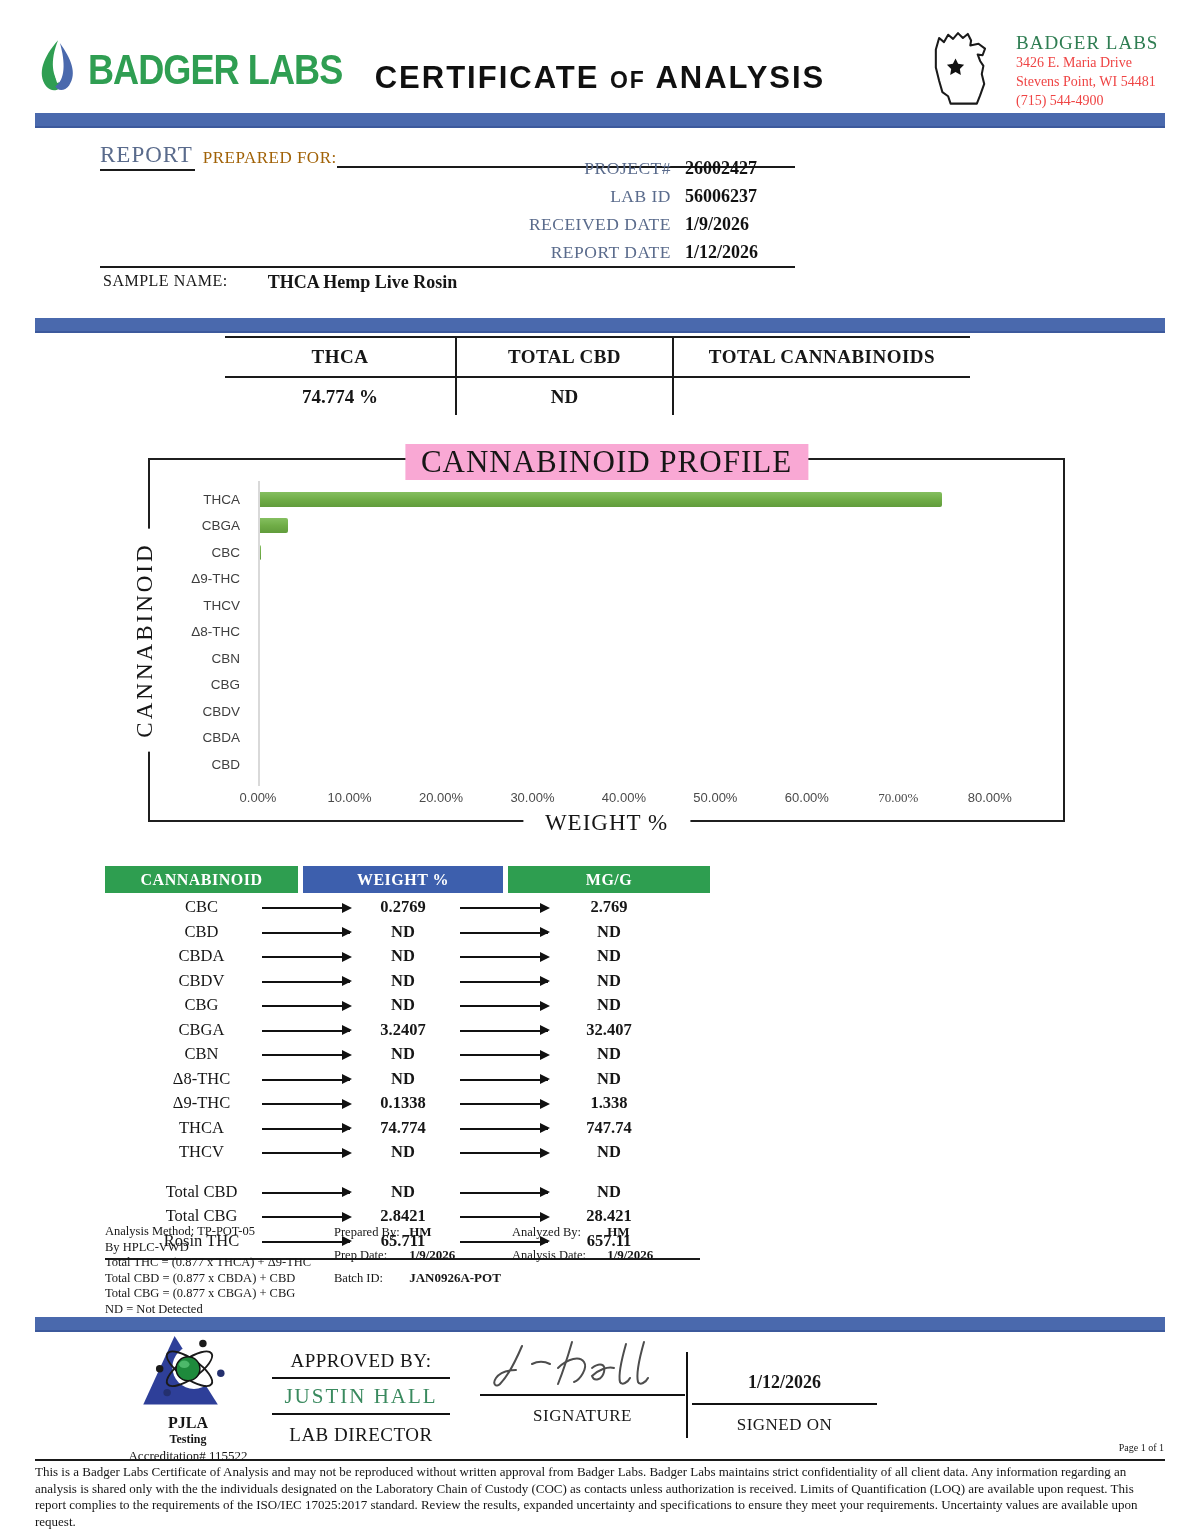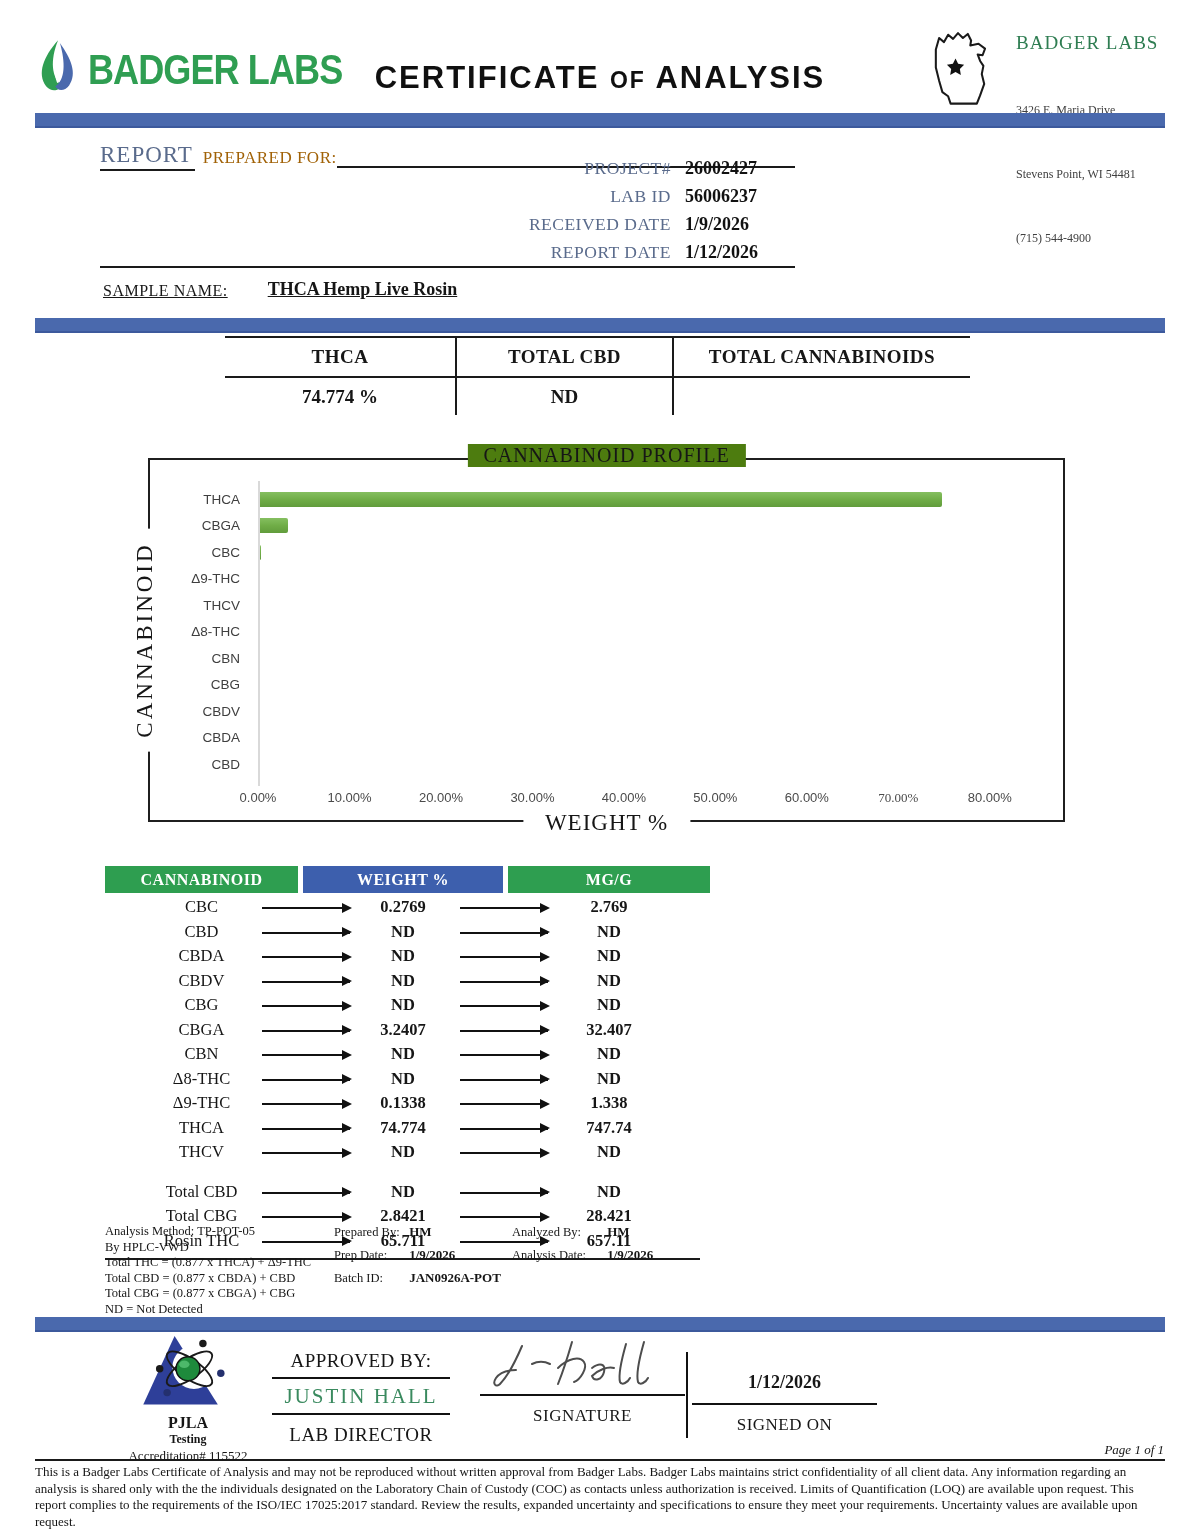--- a/index.html
+++ b/index.html
@@ -10,51 +10,51 @@
   .brand{position:absolute;left:36px;top:38px;display:flex;align-items:center;gap:6px;}
   .brand-name{font-family:"Liberation Sans",sans-serif;font-weight:bold;font-size:38px;
               color:#2f9e52;letter-spacing:-1px;transform:scale(.95,1.12);transform-origin:left center;}
   .doc-title{position:absolute;left:340px;top:60px;width:520px;text-align:center;
              font-family:"Liberation Sans",sans-serif;font-weight:bold;font-size:31px;
              letter-spacing:2px;color:#101010;}
   .doc-title .of{font-size:23px;}
   .lab-block{position:absolute;left:926px;top:24px;display:flex;gap:8px;align-items:flex-start;}
   .lab-text{padding-top:8px;}
   .lab-name{font-size:19px;color:#2f7d52;letter-spacing:1px;}
-  .lab-addr{font-size:12px;line-height:1.35;color:#404040;margin-top:48px;}
+  .lab-addr{font-size:14px;line-height:1.35;color:#ef4444;}
   .bluebar{position:absolute;left:35px;right:35px;height:13px;background:#4a69ad;border-bottom:2px solid #3c599c;}
   .bar1{top:113px;} .bar2{top:318px;} .bar3{top:1317px;}
 
   
   .report-head{position:absolute;left:100px;top:142px;width:695px;display:flex;align-items:flex-end;}
   .report-word{font-size:23px;color:#5a6b8c;letter-spacing:1px;border-bottom:2px solid #1a1a1a;padding:0 2px 1px 0;}
   .prepared{font-size:17px;color:#a16207;margin:0 0 3px 8px;letter-spacing:.5px;}
   .head-line{flex:1;border-bottom:2px solid #1a1a1a;margin-bottom:3px;}
   .report-fields{position:absolute;left:100px;top:158px;width:695px;}
   .field-row{display:flex;justify-content:flex-end;align-items:flex-start;height:28px;}
   .f-label{font-size:17.5px;color:#5a6b8c;letter-spacing:.5px;text-align:right;}
   .f-value{font-size:18px;font-weight:bold;color:#111;width:110px;margin-left:14px;text-align:left;}
   .report-divider{position:absolute;left:100px;top:266px;width:695px;border-bottom:2px solid #1a1a1a;}
-  .sample-row{position:absolute;left:103px;top:272px;width:695px;height:28px;display:flex;align-items:flex-end;text-decoration:underline;}
+  .sample-row{position:absolute;left:103px;top:272px;width:695px;height:28px;display:flex;align-items:flex-start;}
   .sample-label{font-size:16px;letter-spacing:.5px;}
   .sample-value{font-size:18px;font-weight:bold;margin-left:40px;}
 
   
   .summary{position:absolute;left:225px;top:336px;width:745px;border-top:2px solid #1a1a1a;
            display:grid;grid-template-columns:230px 217px 298px;}
   .sum-col{display:flex;flex-direction:column;}
   .sum-col + .sum-col{border-left:2px solid #1a1a1a;}
   .sum-head{height:38px;display:flex;align-items:center;justify-content:center;
             font-weight:bold;font-size:19px;letter-spacing:.5px;border-bottom:2px solid #1a1a1a;}
   .sum-val{height:37px;display:flex;align-items:center;justify-content:center;font-weight:bold;font-size:19px;}
 
   
   .chart-frame{position:absolute;left:148px;top:458px;width:913px;height:360px;border:2px solid #1f1f1f;}
-  .chart-title{position:absolute;top:-16px;left:50%;transform:translateX(-50%);background:#4d7c0f;
-               padding:0 16px;font-size:20px;letter-spacing:1px;white-space:nowrap;}
+  .chart-title{position:absolute;top:-16px;left:50%;transform:translateX(-50%);background:#f9a8d4;
+               padding:0 16px;font-size:31px;letter-spacing:1px;white-space:nowrap;}
   .chart-ylab{position:absolute;left:-18px;top:50%;transform:translateY(-50%) rotate(180deg);
               writing-mode:vertical-rl;background:#fff;padding:14px 0;font-size:23px;letter-spacing:3px;}
   .chart-xlab{position:absolute;bottom:-16px;left:50%;transform:translateX(-50%);background:#fff;
               padding:0 22px;font-size:23px;letter-spacing:1px;white-space:nowrap;}
   .ylabels{position:absolute;left:0;top:26px;width:100px;}
   .ylabels div{height:26.5px;display:flex;align-items:center;justify-content:flex-end;padding-right:10px;
                font-family:"Liberation Sans",sans-serif;font-size:13.5px;color:#3f3f3f;}
   .plot{position:absolute;left:108px;right:0;top:26px;height:292px;}
   .axis-line{position:absolute;left:0;top:-5px;bottom:-8px;width:2px;background:#d9d9d9;}
   .c-row{height:26.5px;display:flex;align-items:center;}
@@ -103,21 +103,21 @@
   .approver{font-size:21px;letter-spacing:2px;color:#3a8a5f;padding:5px 0 4px;border-bottom:2px solid #111;}
   .approver-title{font-size:19px;letter-spacing:.5px;margin-top:9px;}
   .sigblock{position:absolute;left:480px;top:1334px;width:205px;text-align:center;}
   .sigline{border-bottom:2px solid #111;margin-top:-2px;}
   .siglabel{font-size:17px;letter-spacing:.5px;margin-top:10px;}
   .vdivider{position:absolute;left:686px;top:1352px;width:2px;height:86px;background:#111;}
   .signed{position:absolute;left:692px;top:1358px;width:185px;text-align:center;}
   .signed-date{font-size:18px;font-weight:bold;padding:14px 0 10px;}
   .signedline{border-bottom:2px solid #111;}
   .signedlabel{font-size:17px;letter-spacing:.5px;margin-top:10px;}
-  .pagenum{position:absolute;right:36px;top:1442px;font-size:13px;font-style:italic;}
+  .pagenum{position:absolute;right:36px;top:1442px;font-size:10px;}
   .bottomline{position:absolute;left:35px;right:35px;top:1459px;border-bottom:2px solid #1a1a1a;}
   .disclaimer{position:absolute;left:35px;top:1464px;width:1130px;font-size:13px;line-height:16.5px;color:#151515;}
 </style>
 </head>
 <body>
 
 <div class="page">
 
   <div class="brand">
     <span>

